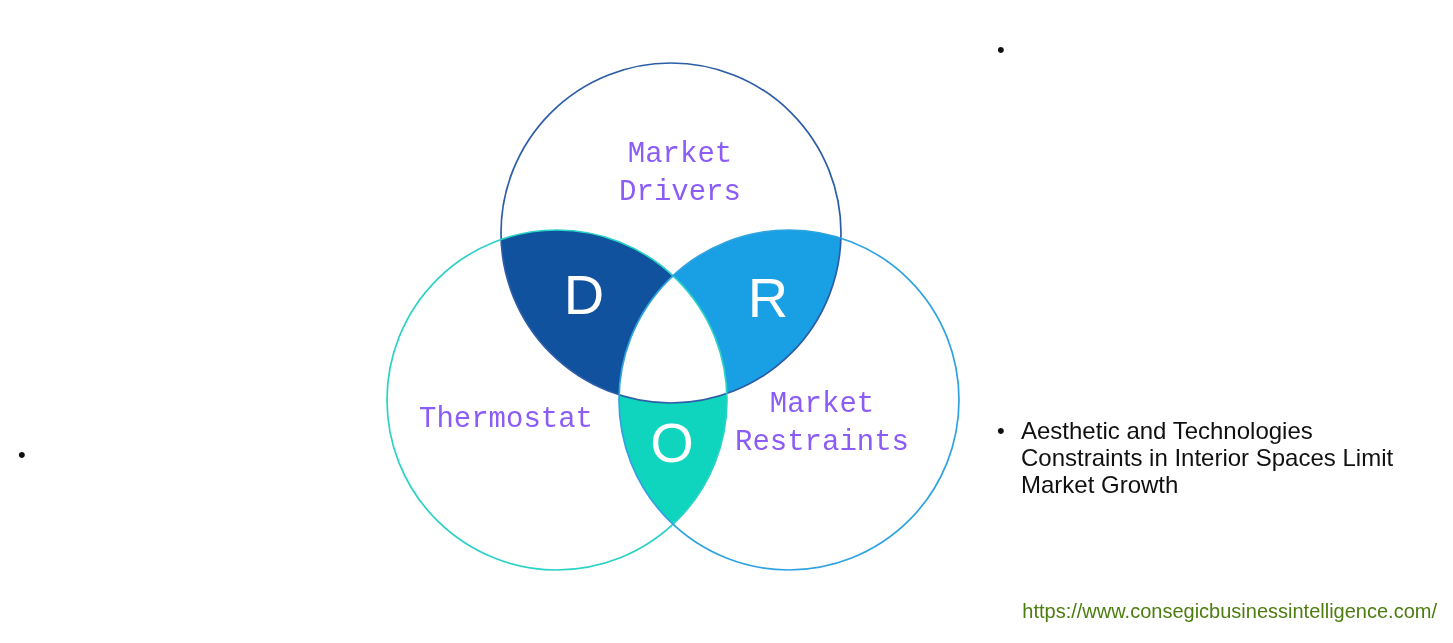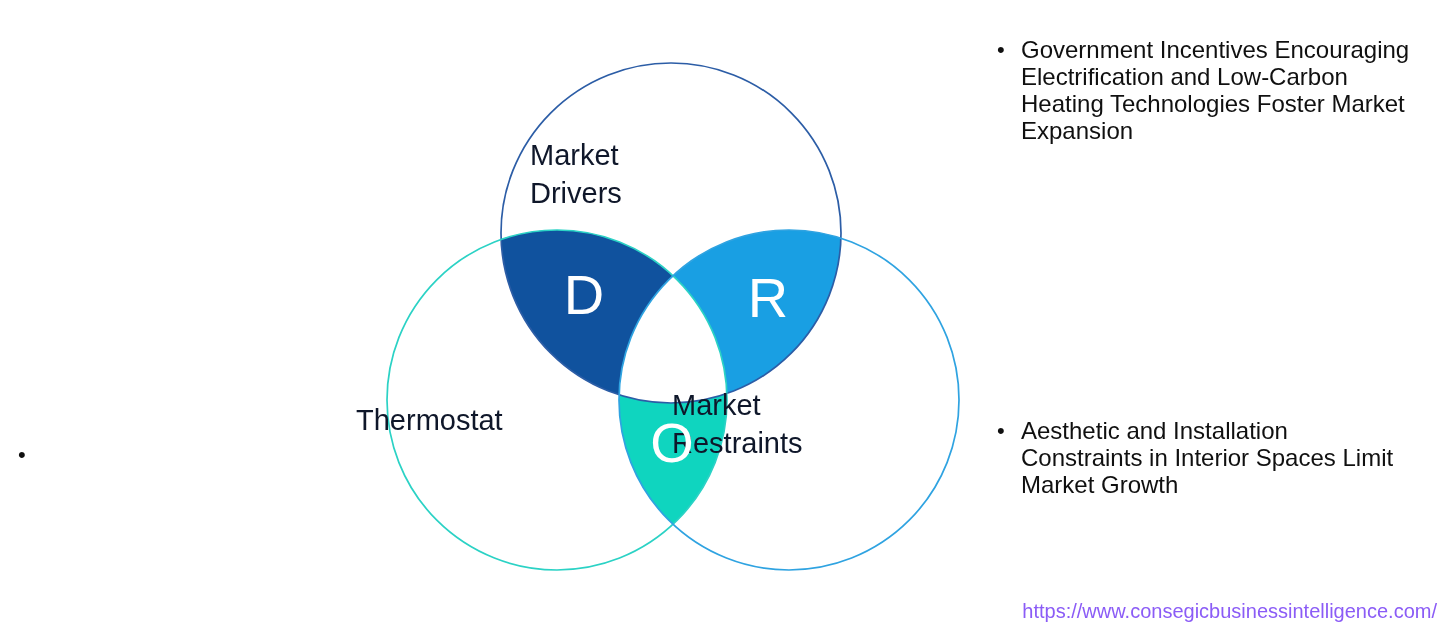--- a/index.html
+++ b/index.html
@@ -9,26 +9,27 @@
     font-family: "Liberation Sans", sans-serif;
     position: relative;
     overflow: hidden;
   }
   .canvas { position: absolute; inset: 0; }
 
   .venn-svg { position: absolute; left: 0; top: 0; }
 
   .venn-label {
     position: absolute;
-    text-align: left;
+    text-align: center;
     font-size: 29px;
     line-height: 38px;
-    color: #0f172a;
+    color: #8b5cf6;
     white-space: pre-line;
     width: 300px;
+    font-family: Liberation Mono, monospace;
   }
   .label-drivers    { left: 530px; top: 136px; }
   .label-opportunity{ left: 356px; top: 401px; }
   .label-restraints { left: 672px; top: 386px; }
 
   .venn-letter {
     position: absolute;
     transform: translate(-50%, -50%);
     font-size: 56px;
     font-weight: 400;
@@ -51,21 +52,21 @@
 
   .block-drivers     { left: 997px; top: 36px;  width: 440px; }
   .block-restraints  { left: 997px; top: 417px; width: 440px; }
   .block-opportunity { left: 18px;  top: 441px; width: 360px; }
 
   .footer-url {
     position: absolute;
     right: 16px;
     top: 600px;
     font-size: 20px;
-    color: #8b5cf6;
+    color: #4d7c0f;
   }
 </style>
 </head>
 <body>
 
 <div class="canvas">
 
   <svg class="venn-svg" width="1453" height="643" viewBox="0 0 1453 643">
     <defs>
       <clipPath id="clipTop">
@@ -104,29 +105,25 @@
   <div class="venn-label label-opportunity">Thermostat</div>
   <div class="venn-label label-restraints">Market
 Restraints</div>
 
   <div class="venn-letter letter-d">D</div>
   <div class="venn-letter letter-r">R</div>
   <div class="venn-letter letter-o">O</div>
 
   <div class="bullet-block block-drivers">
     <span class="bullet-marker">•</span>
-    <span class="bullet-text">Government Incentives Encouraging
-Electrification and Low-Carbon
-Heating Technologies Foster Market
-Expansion</span>
   </div>
 
   <div class="bullet-block block-restraints">
     <span class="bullet-marker">•</span>
-    <span class="bullet-text">Aesthetic and Installation
+    <span class="bullet-text">Aesthetic and Technologies
 Constraints in Interior Spaces Limit
 Market Growth</span>
   </div>
 
   <div class="bullet-block block-opportunity">
     <span class="bullet-marker">•</span>
   </div>
 
   <div class="footer-url">https://www.consegicbusinessintelligence.com/</div>
 

